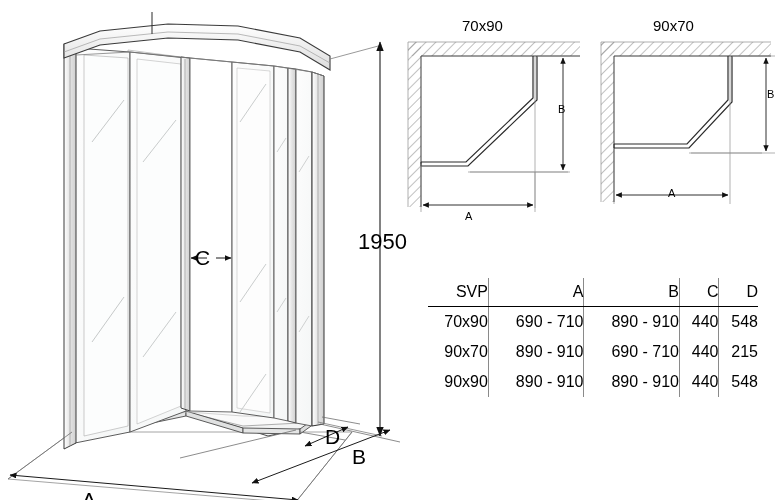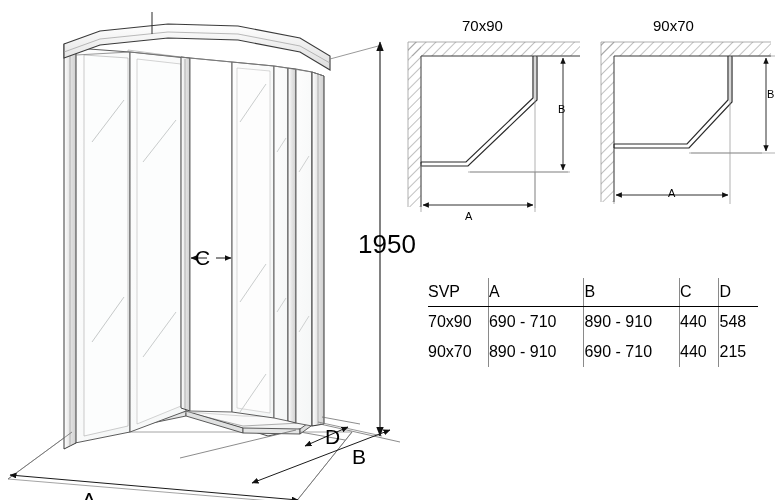--- a/index.html
+++ b/index.html
@@ -38,38 +38,38 @@
   .lbl-dim {
     font-size: 21px;
   }
   .lbl-plan-title {
     font-size: 15px;
   }
   .lbl-plan-dim {
     font-size: 11px;
   }
   .lbl-height {
-    font-size: 26px;
+    font-size: 22px;
     text-align: right;
   }
   
   #spec-table {
     position: absolute;
     left: 428px;
     top: 266px;
     width: 330px;
     border-collapse: collapse;
     font-family: "Liberation Sans", sans-serif;
     font-size: 16px;
   }
   #spec-table th, #spec-table td {
     padding: 0;
     height: 30px;
     vertical-align: middle;
-    text-align: left;
+    text-align: right;
     font-weight: normal;
     white-space: nowrap;
   }
   #spec-table thead th {
     border-bottom: 1px solid #000;
     height: 28px;
   }
   #spec-table .c-sep {
     border-left: 1px solid #8a8a8a;
   }
@@ -332,16 +332,23 @@
         <td class="c-sep">440</td>
         <td class="c-sep">548</td>
       </tr>
       <tr>
         <td>90x70</td>
         <td class="c-sep">890 - 910</td>
         <td class="c-sep">690 - 710</td>
         <td class="c-sep">440</td>
         <td class="c-sep">215</td>
       </tr>
+      <tr>
+        <td>90x90</td>
+        <td class="c-sep">890 - 910</td>
+        <td class="c-sep">890 - 910</td>
+        <td class="c-sep">440</td>
+        <td class="c-sep">548</td>
+      </tr>
     </tbody>
   </table>
 
 </div>
 
 </body></html>

